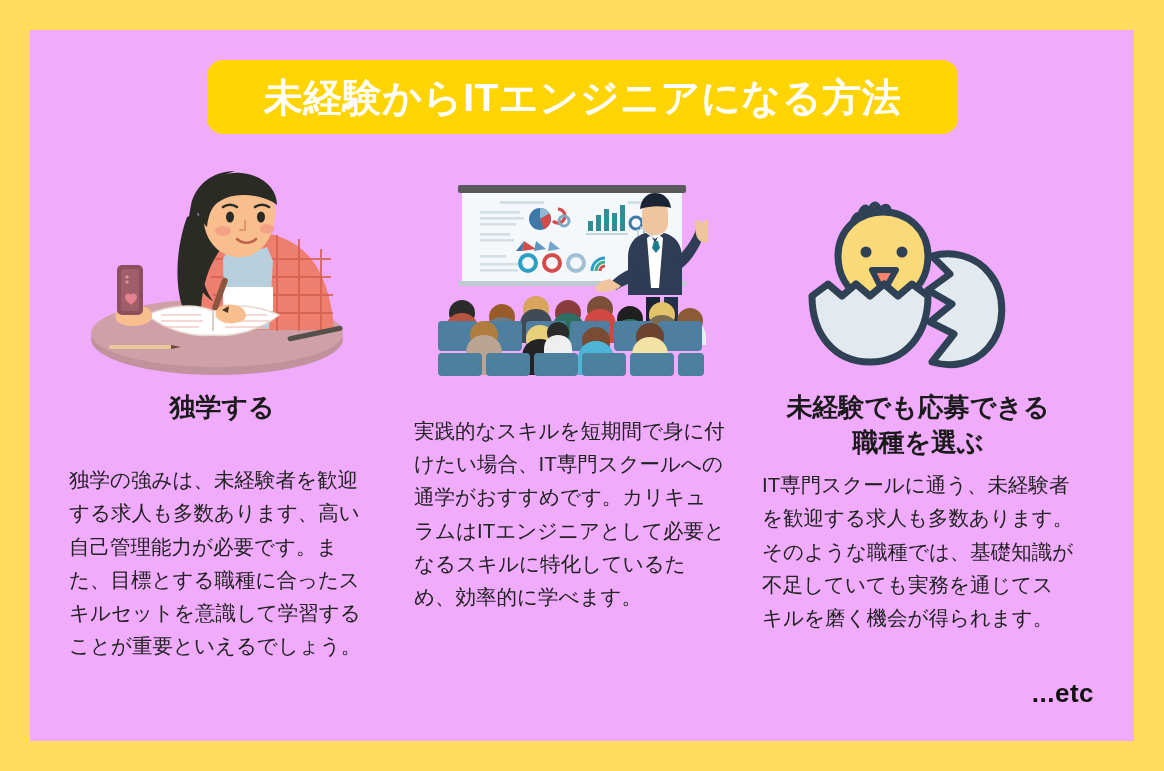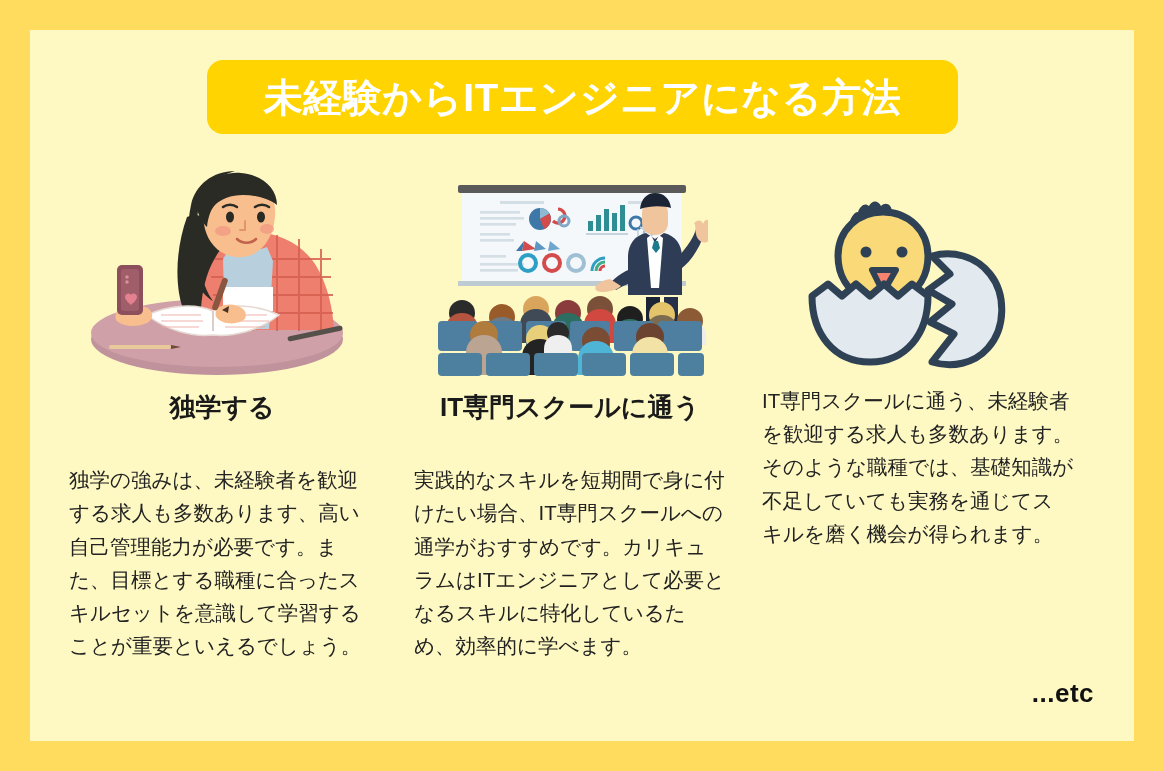--- a/index.html
+++ b/index.html
@@ -21,21 +21,21 @@
     height: 771px;
     background: #FFDC5E;
   }
 
   .card {
     position: absolute;
     left: 30px;
     top: 30px;
     width: 1104px;
     height: 711px;
-    background: #fef9c3;
+    background: #f0abfc;
   }
 
   
   .title-banner {
     position: absolute;
     left: 177px;
     top: 30px;
     width: 751px;
     height: 74px;
     background: #FFD400;
@@ -314,21 +314,20 @@
             <g fill="#4D7F9E">
               <rect x="6" y="182" width="44" height="23" rx="4"></rect>
               <rect x="54" y="182" width="44" height="23" rx="4"></rect>
               <rect x="102" y="182" width="44" height="23" rx="4"></rect>
               <rect x="150" y="182" width="44" height="23" rx="4"></rect>
               <rect x="198" y="182" width="44" height="23" rx="4"></rect>
               <rect x="246" y="182" width="26" height="23" rx="4"></rect>
             </g>
           </svg>
         </div>
-        <div class="col-heading">IT専門スクールに通う</div>
         <div class="col-body">実践的なスキルを短期間で身に付けたい場合、IT専門スクールへの通学がおすすめです。カリキュラムはITエンジニアとして必要となるスキルに特化しているため、効率的に学べます。</div>
       </div>
 
       <div class="col c3">
         <div class="illus-wrap">
           <svg width="220" height="200" viewBox="0 0 220 200">
 
             <path d="M124 80c20-6 44 0 58 18 16 20 16 54-2 74-14 16-36 20-56 14l22-28-24-12 22-18-24-14 22-16z" fill="#E2E9EF" stroke="#2F4255" stroke-width="7" stroke-linejoin="round"></path>
 
             <path d="M40 52c2-10 6-16 10-16 2-6 7-10 11-6 3-6 9-6 12 0 5-5 11-1 11 6 5-1 9 5 9 14z" fill="#2F4255"></path>
@@ -336,20 +335,22 @@
             <path d="M30 80c0-26 20-44 45-44s45 18 45 44c0 20-10 34-24 42H54C40 114 30 100 30 80z" fill="#FAD978" stroke="#2F4255" stroke-width="7" stroke-linejoin="round"></path>
 
             <circle cx="58" cy="76" r="5.5" fill="#2F4255"></circle>
             <circle cx="94" cy="76" r="5.5" fill="#2F4255"></circle>
 
             <path d="M64 94h24l-8 14c-3 4-6 4-9 0z" fill="#F5836E" stroke="#2F4255" stroke-width="6" stroke-linejoin="round"></path>
 
             <path d="M4 120l16-12 14 12 14-12 14 12 14-12 14 12 14-12 16 12c0 38-22 66-58 66S4 158 4 120z" fill="#E2E9EF" stroke="#2F4255" stroke-width="7" stroke-linejoin="round"></path>
           </svg>
         </div>
+        <div class="col-heading">未経験でも応募できる
+職種を選ぶ</div>
         <div class="col-body">IT専門スクールに通う、未経験者を歓迎する求人も多数あります。そのような職種では、基礎知識が不足していても実務を通じてスキルを磨く機会が得られます。</div>
       </div>
 
     </div>
 
     <div class="etc">...etc</div>
   </div>
 </div>
 
 </body></html>

